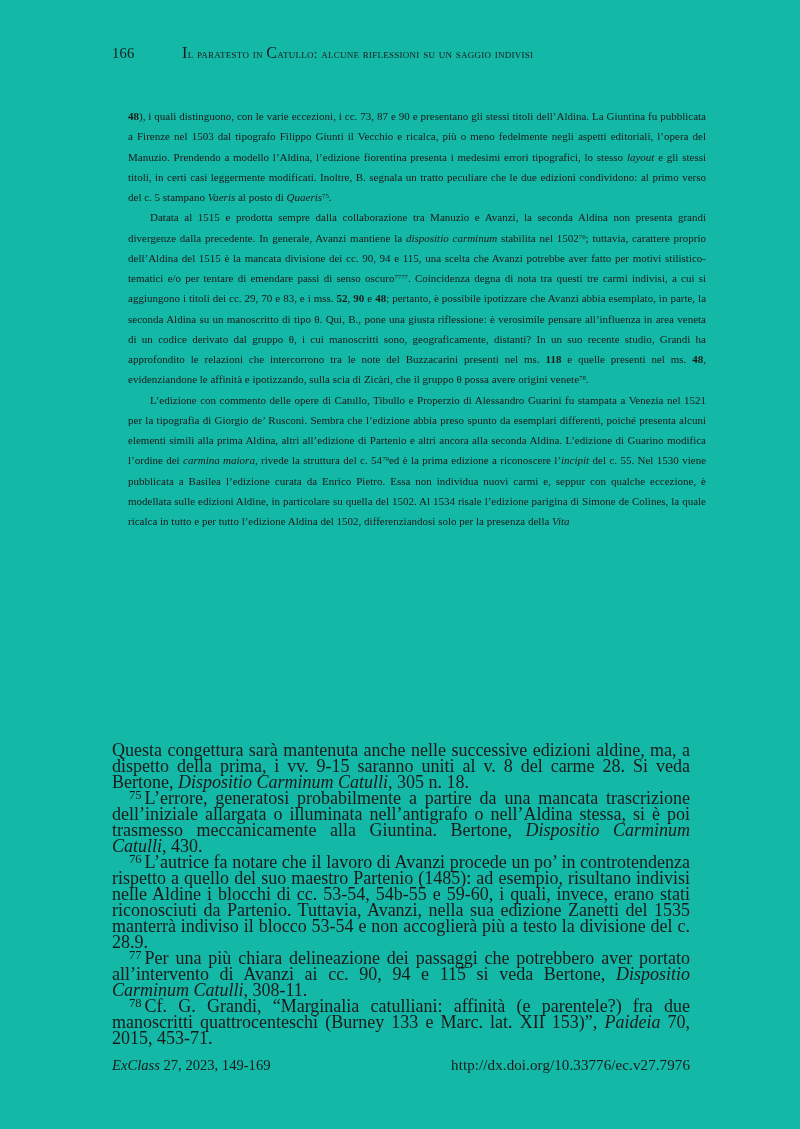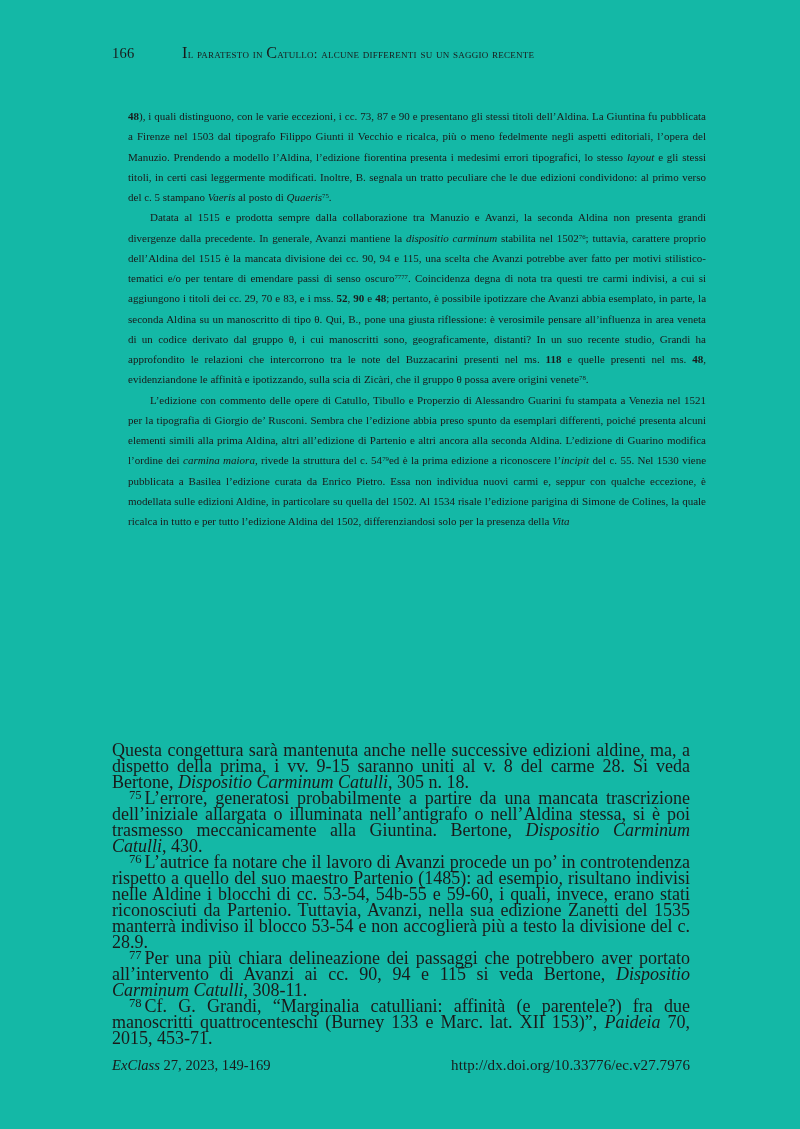--- a/index.html
+++ b/index.html
@@ -125,21 +125,21 @@
   }
 </style>
 </head>
 <body>
 
 <div class="page">
 
   <div class="running-head">
     <div class="folio">166</div>
     <div class="head-title">
-      <span class="cap">I</span><span class="sc">l paratesto in </span><span class="cap">C</span><span class="sc">atullo: alcune differenti su un saggio recente</span>
+      <span class="cap">I</span><span class="sc">l paratesto in </span><span class="cap">C</span><span class="sc">atullo: alcune riflessioni su un saggio indivisi</span>
     </div>
   </div>
 
   <div class="body-block" id="body-block">
       <p><b>48</b><span>), i quali distinguono, con le varie eccezioni, i cc. 73, 87 e 90 e presentano gli stessi titoli dell’Aldina. La Giuntina fu pubblicata a Firenze nel 1503 dal tipografo Filippo Giunti il Vecchio e ricalca, più o meno fedelmente negli aspetti editoriali, l’opera del Manuzio. Prendendo a modello l’Aldina, l’edizione fiorentina presenta i medesimi errori tipografici, lo stesso </span><i>layout</i><span> e gli stessi titoli, in certi casi leggermente modificati. Inoltre, B. segnala un tratto peculiare che le due edizioni condividono: al primo verso del c. 5 stampano </span><i>Vaeris</i><span> al posto di </span><i>Quaeris</i><sup>75</sup><span>.</span></p>
       <p class="ind"><span>Datata al 1515 e prodotta sempre dalla collaborazione tra Manuzio e Avanzi, la se­conda Aldina non presenta grandi divergenze dalla precedente. In generale, Avanzi man­tiene la </span><i>dispositio carminum</i><span> stabilita nel 1502</span><sup>76</sup><span>; tuttavia, carattere proprio dell’Aldina del 1515 è la mancata divisione dei cc. 90, 94 e 115, una scelta che Avanzi potrebbe aver fatto per motivi stilistico-tematici e/o per tentare di emendare passi di senso oscuro</span><sup>7777</sup><span>. Coincidenza degna di nota tra questi tre carmi indivisi, a cui si aggiungono i titoli dei cc. 29, 70 e 83, e i mss. </span><b>52</b><span>, </span><b>90</b><span> e </span><b>48</b><span>; pertanto, è possibile ipotizzare che Avanzi abbia esemplato, in parte, la seconda Aldina su un manoscritto di tipo θ. Qui, B., pone una giusta riflessione: è verosimile pensare all’influenza in area veneta di un codice derivato dal gruppo θ, i cui manoscritti sono, geograficamente, distanti? In un suo recente studio, Grandi ha approfondito le relazioni che intercorrono tra le note del Buzzacarini presenti nel ms. </span><b>118</b><span> e quelle presenti nel ms. </span><b>48</b><span>, evidenziandone le affinità e ipotizzando, sulla scia di Zicàri, che il gruppo θ possa avere origini venete</span><sup>78</sup><span>.</span></p>
       <p class="ind"><span>L’edizione con commento delle opere di Catullo, Tibullo e Properzio di Alessandro Guarini fu stampata a Venezia nel 1521 per la tipografia di Giorgio de’ Rusconi. Sembra che l’edizione abbia preso spunto da esemplari differenti, poiché presenta alcuni ele­menti simili alla prima Aldina, altri all’edizione di Partenio e altri ancora alla seconda Aldina. L’edizione di Guarino modifica l’ordine dei </span><i>carmina maiora</i><span>, rivede la struttura del c. 54</span><sup>79</sup><span>ed è la prima edizione a riconoscere l’</span><i>incipit</i><span> del c. 55. Nel 1530 viene pubbli­cata a Basilea l’edizione curata da Enrico Pietro. Essa non individua nuovi carmi e, sep­pur con qualche eccezione, è modellata sulle edizioni Aldine, in particolare su quella del 1502. Al 1534 risale l’edizione parigina di Simone de Colines, la quale ricalca in tutto e per tutto l’edizione Aldina del 1502, differenziandosi solo per la presenza della </span><i>Vita</i></p>
     </div>
 
   <div class="footnotes" id="footnotes-block">

